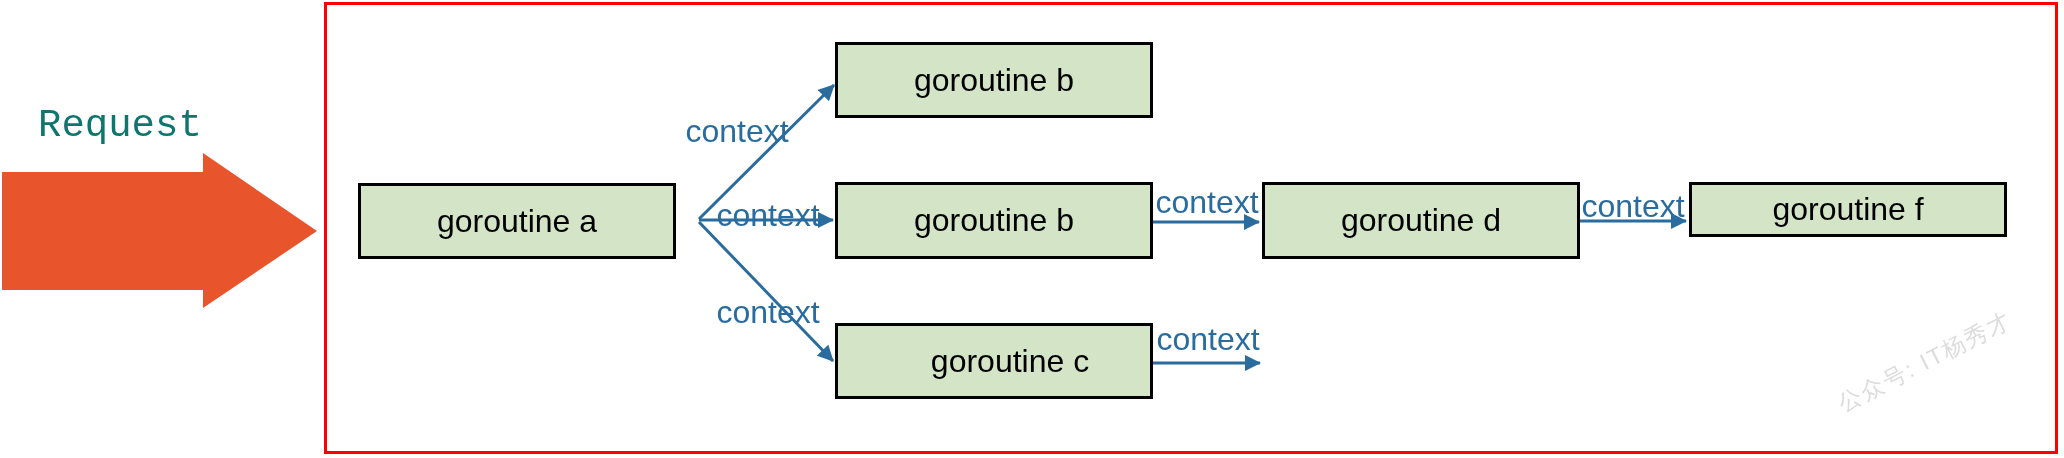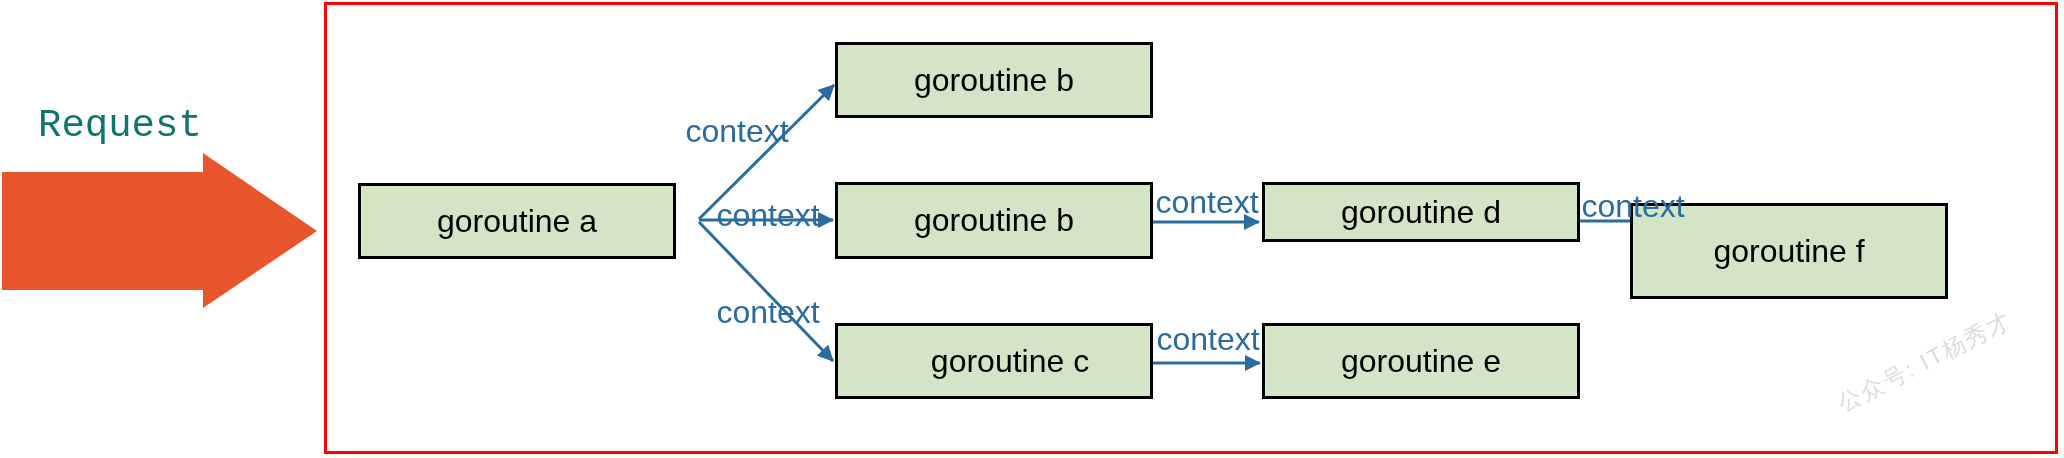--- a/index.html
+++ b/index.html
@@ -55,23 +55,23 @@
     align-items: center;
     justify-content: center;
     font-size: 32px;
     color: #000000;
     white-space: nowrap;
   }
   .node-a  { left: 358px;  top: 183px; }
   .node-b1 { left: 835px;  top: 42px;  }
   .node-b2 { left: 835px;  top: 182px; height: 77px; }
   .node-c  { left: 835px;  top: 323px; padding-left: 32px; }
-  .node-d  { left: 1262px; top: 182px; height: 60px; }
+  .node-d  { left: 1262px; top: 182px; height: 77px; }
   .node-e  { left: 1262px; top: 323px; }
-  .node-f  { left: 1630px; top: 182px; height: 96px; margin-top: 21px; }
+  .node-f  { left: 1689px; top: 182px; height: 55px; }
   
   .edge-label {
     position: absolute;
     transform: translateX(-50%);
     font-size: 32px;
     line-height: 1.0;
     color: #2a6c9d;
     white-space: nowrap;
   }
   .el-1 { left: 737px;  top: 115px; }
@@ -116,21 +116,20 @@
 
   <div class="frame"></div>
 
   <div class="request-label">Request</div>
 
   <div class="node node-a">goroutine a</div>
   <div class="node node-b1">goroutine b</div>
   <div class="node node-b2">goroutine b</div>
   <div class="node node-c">goroutine c</div>
   <div class="node node-d">goroutine d</div>
-  <div class="node node-e">goroutine e</div>
   <div class="node node-f">goroutine f</div>
 
   <div class="edge-label el-1">context</div>
   <div class="edge-label el-2">context</div>
   <div class="edge-label el-3">context</div>
   <div class="edge-label el-4">context</div>
   <div class="edge-label el-5">context</div>
   <div class="edge-label el-6">context</div>
 
   <div class="watermark">公众号: IT杨秀才</div>

